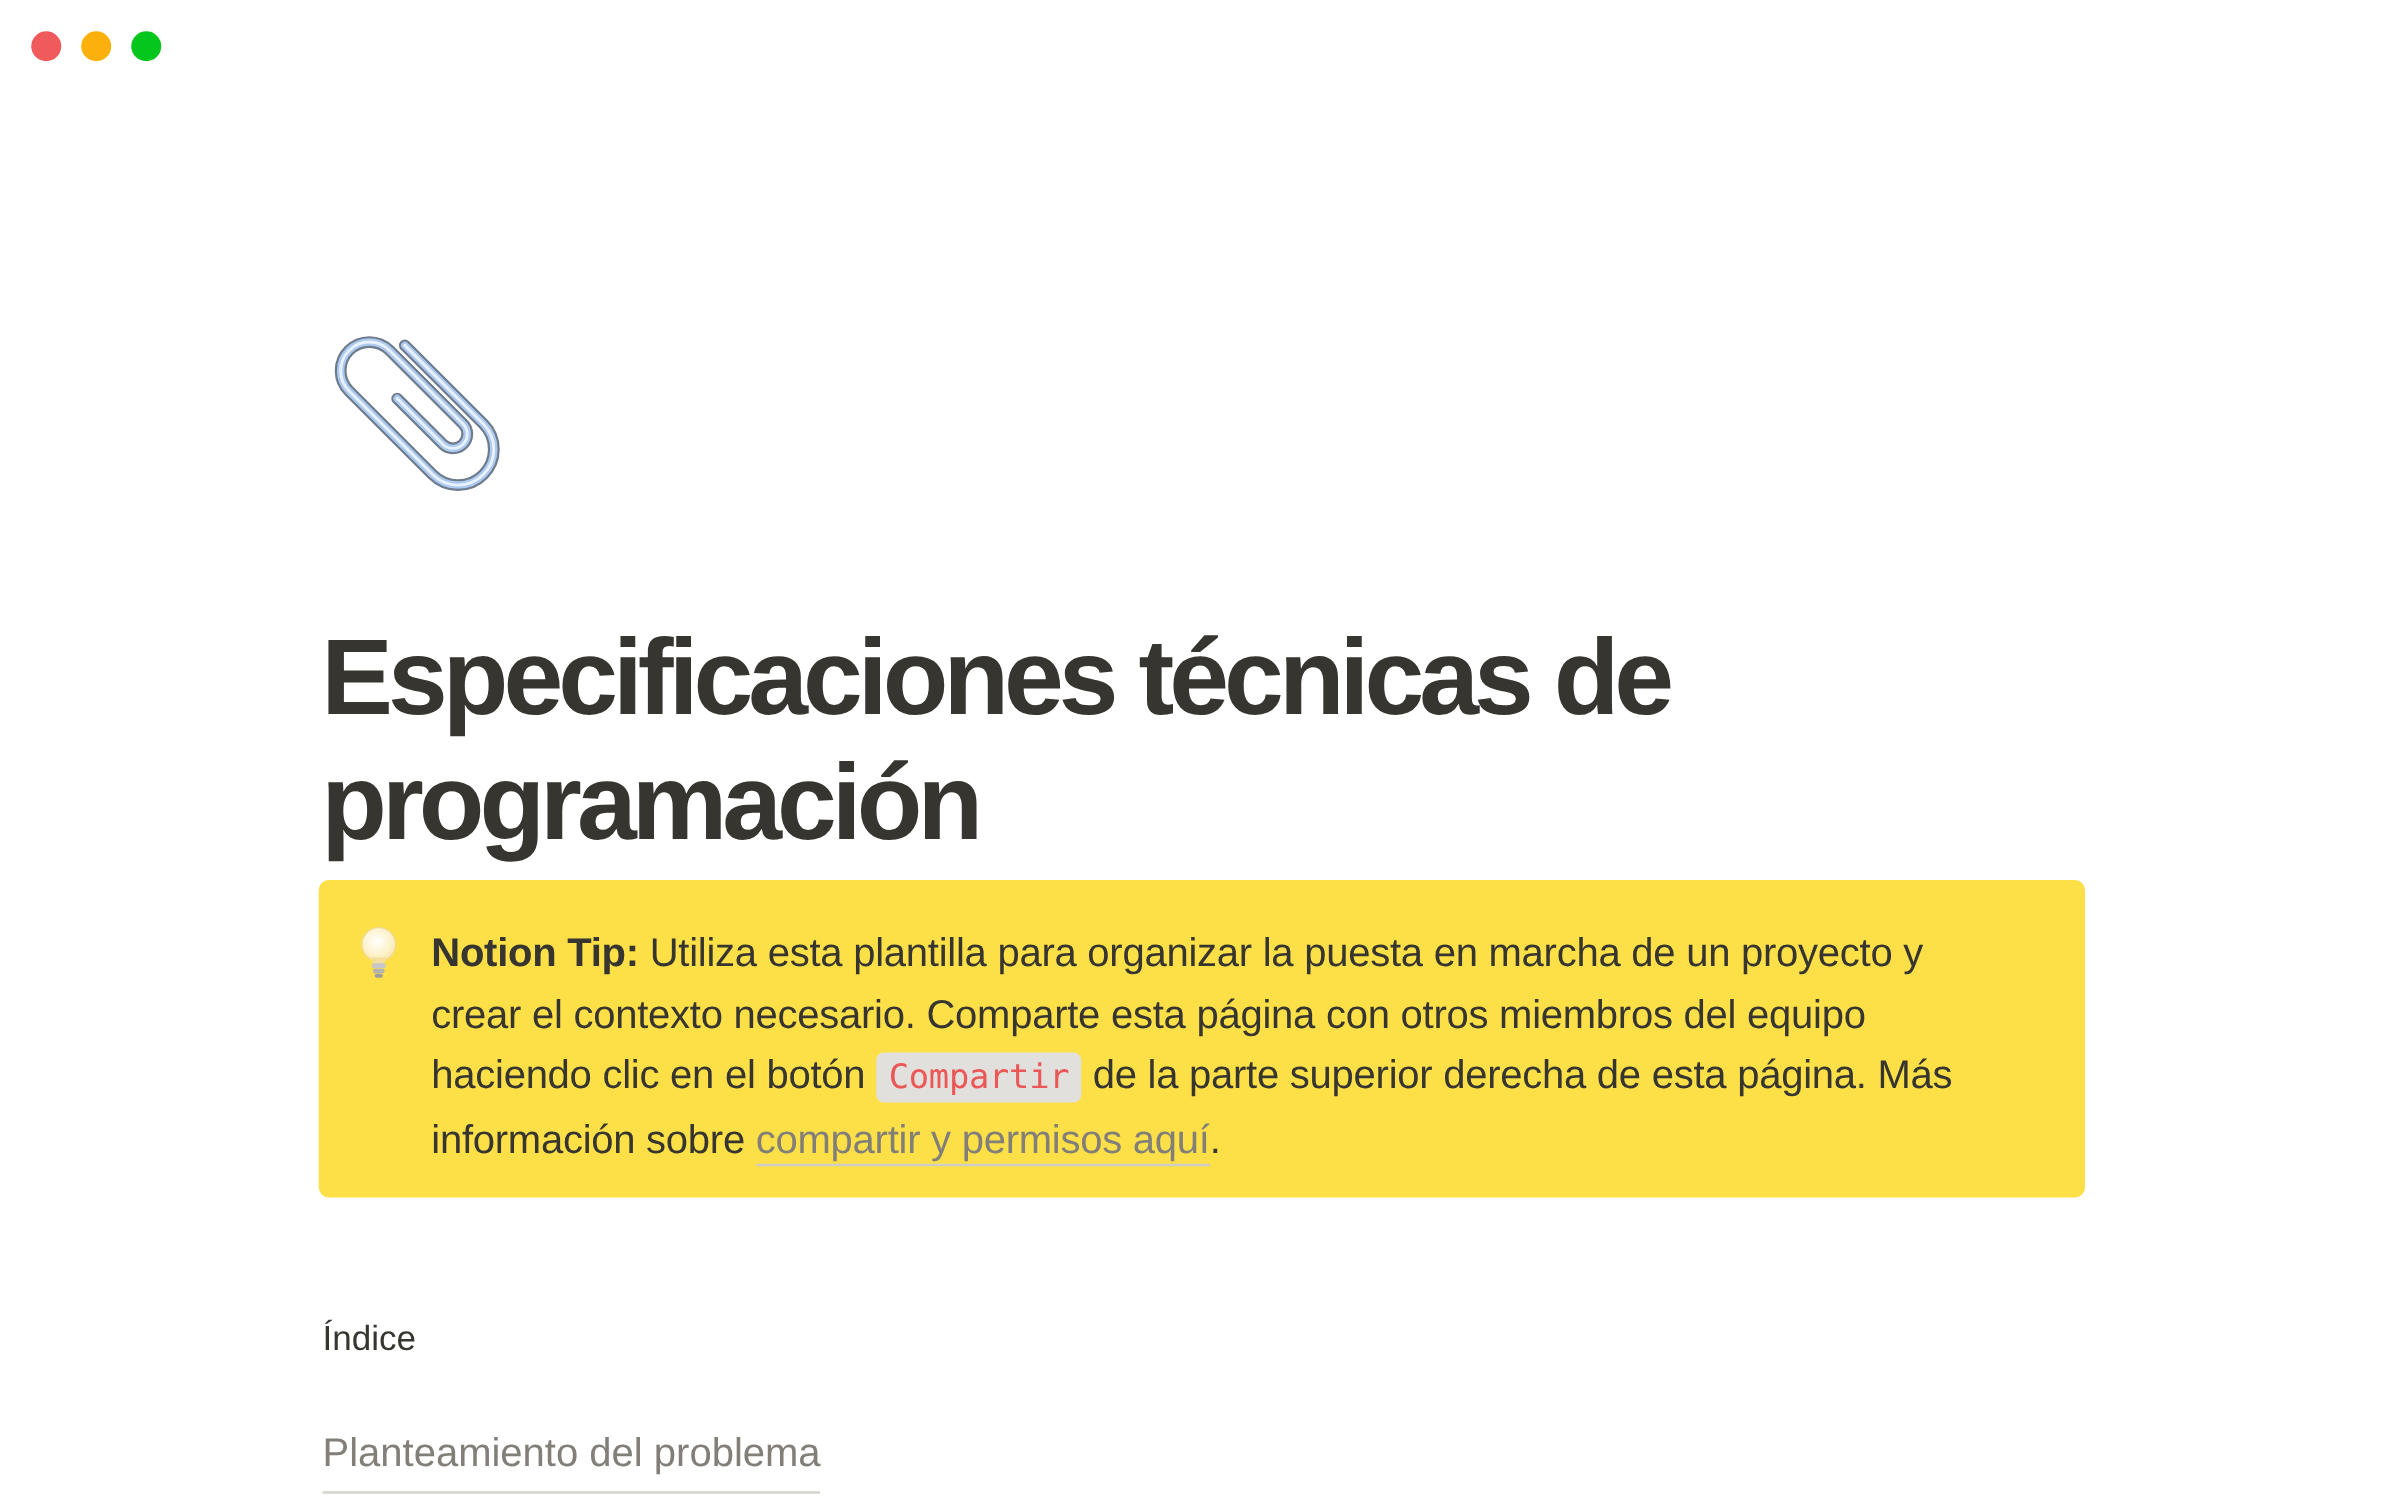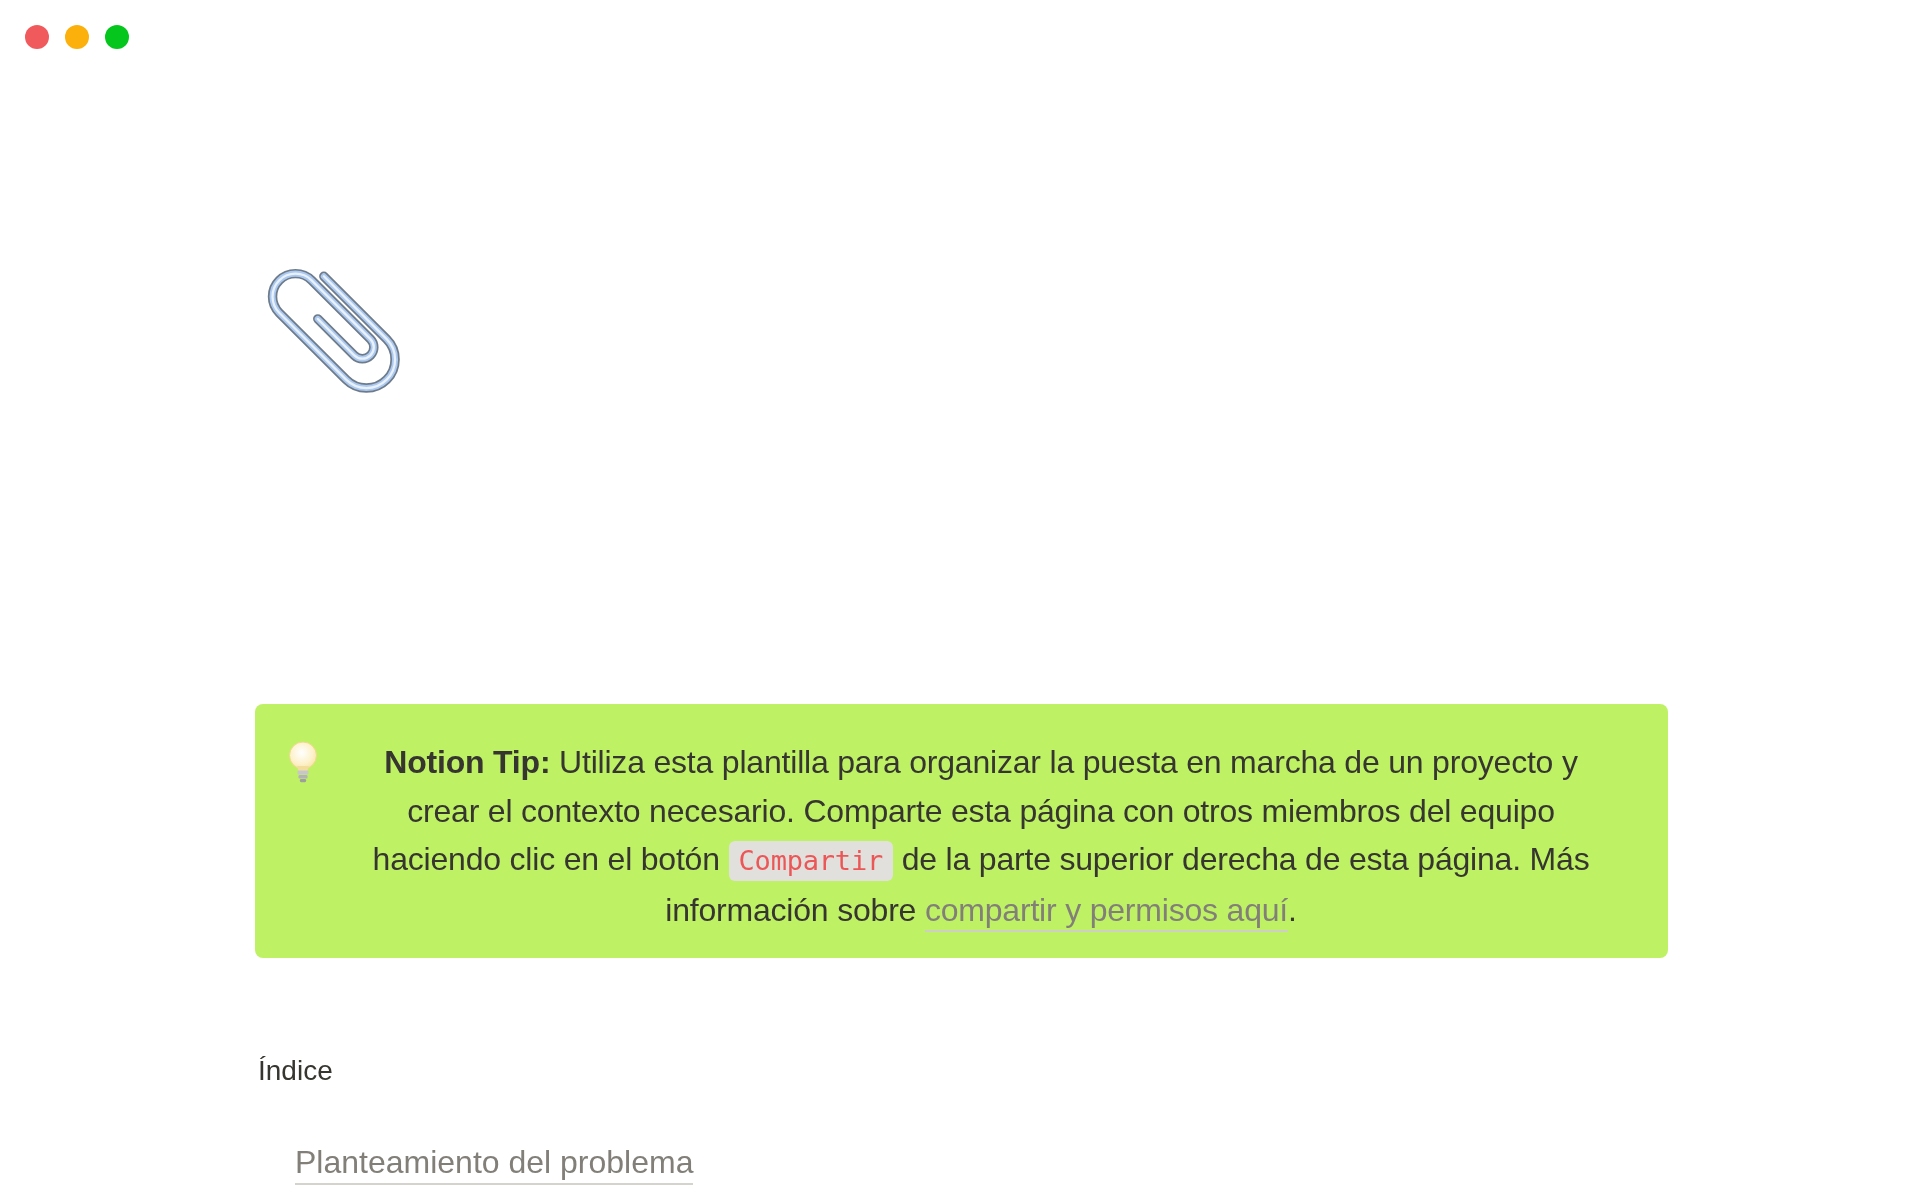--- a/index.html
+++ b/index.html
@@ -60,26 +60,25 @@
   .title-line { display: block; }
 
   
   .callout {
     position: absolute;
     left: 255px;
     top: 704px;
     width: 1413px;
     height: 254px;
     box-sizing: border-box;
-    background: #bef264;
+    background: #fde047;
     border-radius: 8px;
     display: flex;
     align-items: flex-start;
     padding: 34px 30px 0 32px;
-    text-align: center;
   }
   .callout-icon {
     flex: 0 0 34px;
     width: 34px;
     height: 46px;
     margin-top: 3px;
   }
   .callout-text {
     margin: 0 0 0 24px;
     width: 1272px;
@@ -117,23 +116,22 @@
     color: #37352F;
   }
   .toc-link {
     position: absolute;
     left: 258px;
     top: 1144px;
     font-size: 32px;
     color: #827F79;
     text-decoration: none;
     border-bottom: 2px solid #D5D3CD;
-    padding-bottom: 2px;
+    padding-bottom: 12px;
     cursor: pointer;
-    margin-left: 37px;
   }
 </style>
 </head>
 <body>
 
 <div class="canvas">
 
   <div class="traffic-lights">
     <span class="tl red"></span>
     <span class="tl yellow"></span>
@@ -143,20 +141,24 @@
   <div class="page-icon">
     <svg width="172" height="172" viewBox="-10 10 120 120" xmlns="http://www.w3.org/2000/svg">
       <g transform="rotate(-45 50 70)" fill="none" stroke-linecap="round">
         <path d="M 70 38 L 70 100 A 20 20 0 0 1 30 100 L 30 34 A 16 16 0 0 1 62 34 L 62 92 A 8 8 0 0 1 46 92 L 46 56" stroke="#6E7B8A" stroke-width="6.6"></path>
         <path d="M 70 38 L 70 100 A 20 20 0 0 1 30 100 L 30 34 A 16 16 0 0 1 62 34 L 62 92 A 8 8 0 0 1 46 92 L 46 56" stroke="#ACC9EF" stroke-width="4.2"></path>
         <path d="M 70 38 L 70 100 A 20 20 0 0 1 30 100 L 30 34 A 16 16 0 0 1 62 34 L 62 92 A 8 8 0 0 1 46 92 L 46 56" stroke="#E9F1FC" stroke-width="1.6"></path>
       </g>
     </svg>
   </div>
 
+  <h1 class="page-title">
+    <span class="title-line">Especificaciones técnicas de</span>
+    <span class="title-line">programación</span>
+  </h1>
 
   <div class="callout">
     <div class="callout-icon">
       <svg width="34" height="46" viewBox="0 0 34 46" xmlns="http://www.w3.org/2000/svg">
         <defs>
           <radialGradient id="bulbGlow" cx="0.45" cy="0.4" r="0.75">
             <stop offset="0%" stop-color="#FFFFFF"></stop>
             <stop offset="55%" stop-color="#FDF2CB"></stop>
             <stop offset="100%" stop-color="#F5DC94"></stop>
           </radialGradient>

